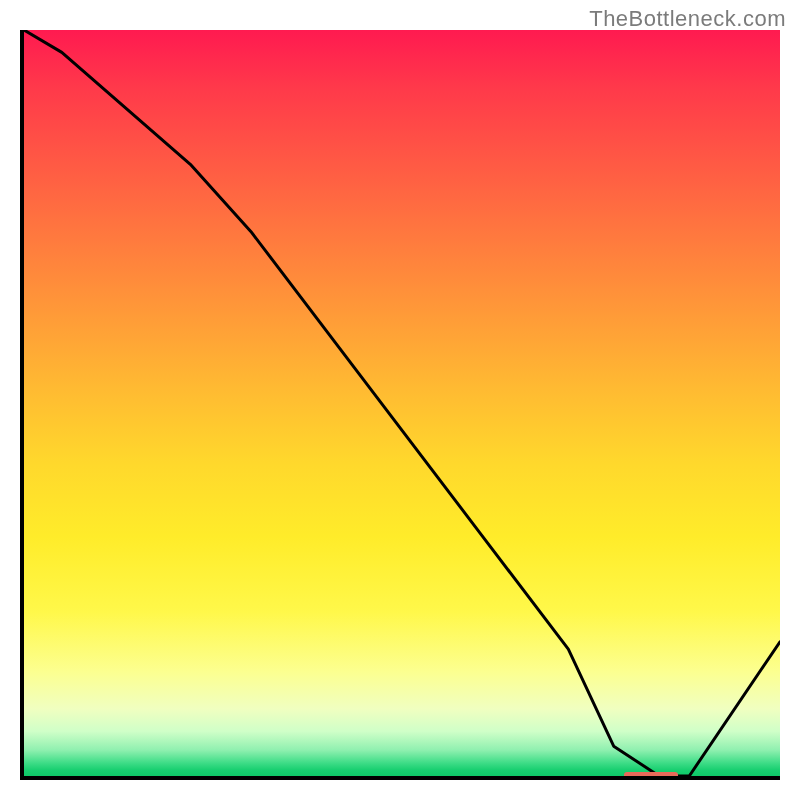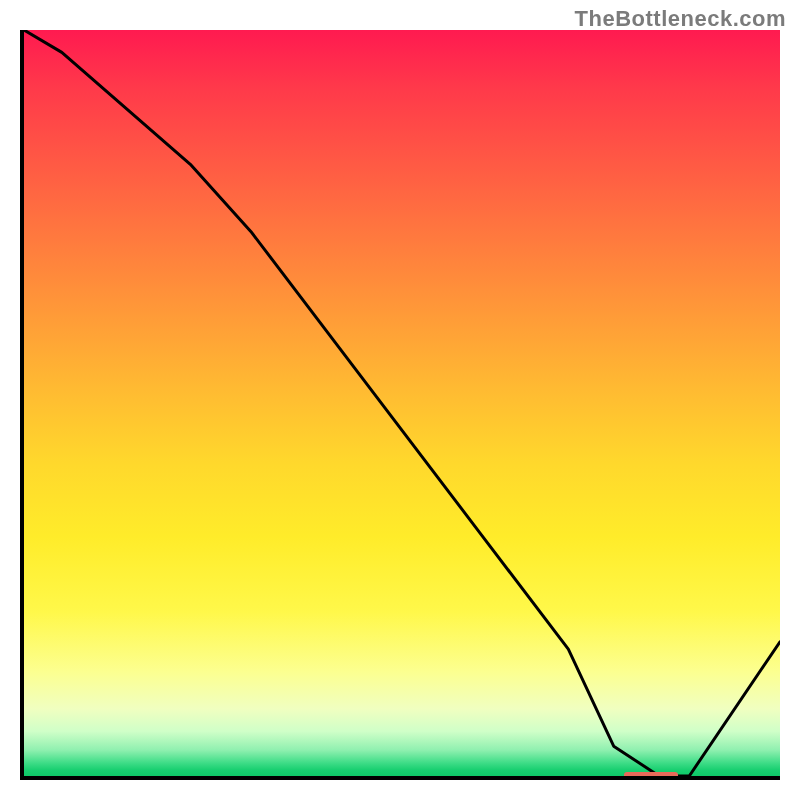--- a/index.html
+++ b/index.html
@@ -14,21 +14,21 @@
   .stage {
     position: relative;
     width: 800px;
     height: 800px;
   }
   .watermark {
     position: absolute;
     top: 6px;
     right: 14px;
     font-size: 22px;
-    font-weight: bold;
+    font-weight: normal;
     color: #7b7b7b;
     letter-spacing: 0.5px;
     user-select: none;
   }
   .plot-frame {
     position: absolute;
     left: 20px;
     top: 30px;
     width: 760px;
     height: 750px;

